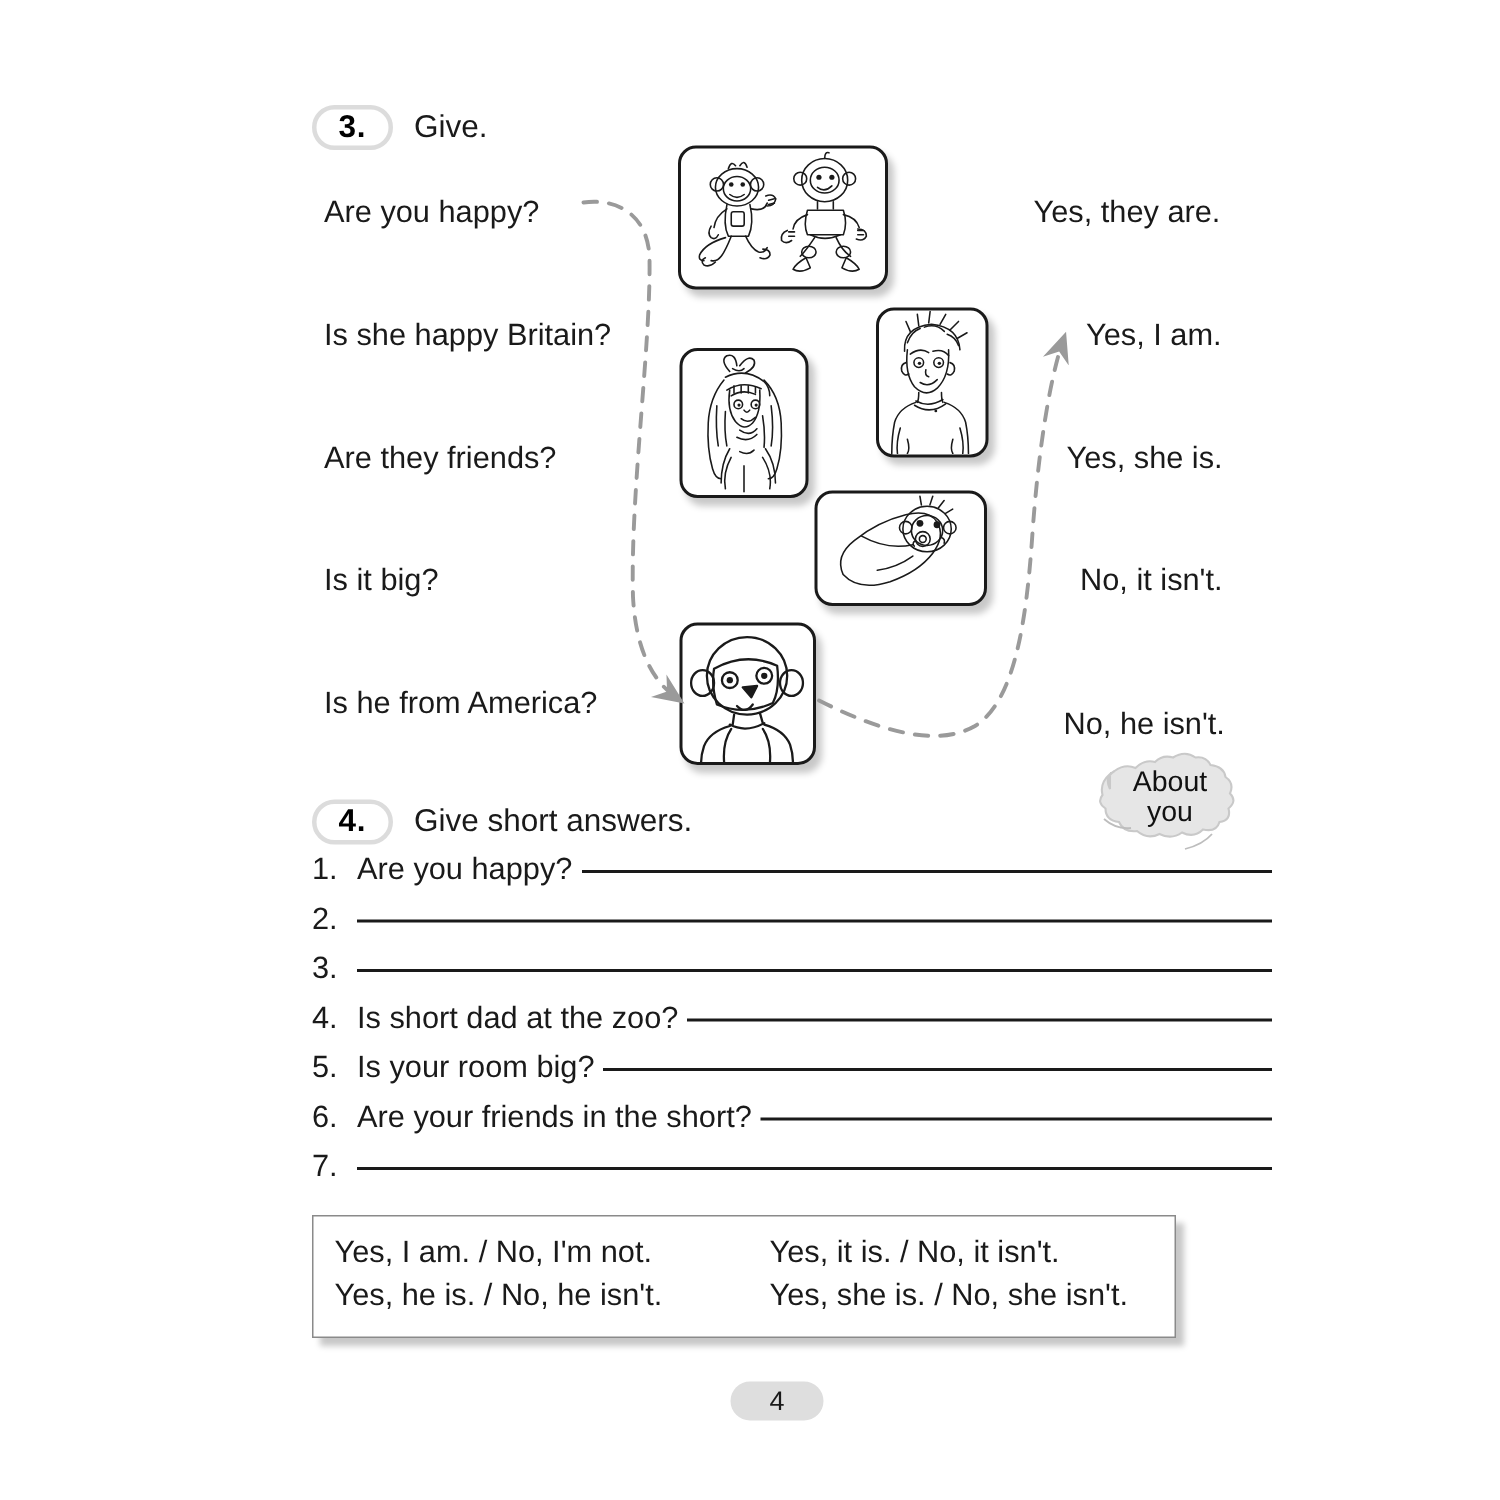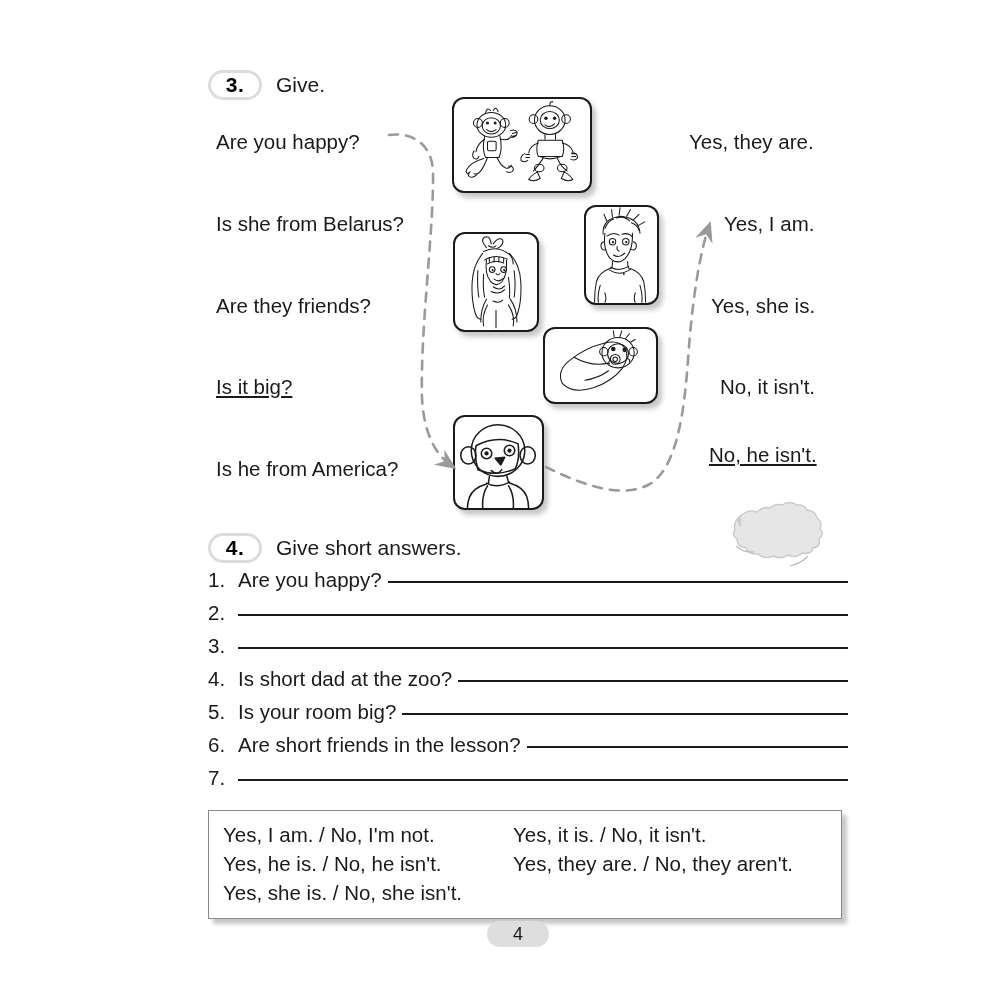--- a/index.html
+++ b/index.html
@@ -123,21 +123,21 @@
     position: relative;
     top: -4px;
     min-width: 40px;
   }
 
   
   .ans-box {
     position: absolute;
     left: 208px;
     top: 810px;
-    width: 634px;
+    width: 576px;
     box-sizing: border-box;
     border: 1.6px solid #8a8a8a;
     background: #ffffff;
     box-shadow: 5px 5px 4px rgba(0,0,0,0.22);
     padding: 10px 0 12px 14px;
   }
   .ans-grid {
     display: grid;
     grid-template-columns: 290px auto;
     row-gap: 2px;
@@ -168,32 +168,32 @@
 
 <div id="page">
 
   <div class="ex-header" style="left:208px; top:70px;">
     <span class="ex-badge">3.</span>
     <span class="ex-title">Give.</span>
   </div>
 
   <div class="match-col match-left" style="left:216px; top:132px; width:230px;">
     <div class="match-item" style="top:0px;">Are you happy?</div>
-    <div class="match-item" style="top:82px;">Is she from Belarus?</div>
+    <div class="match-item" style="top:82px;">Is she happy Britain?</div>
     <div class="match-item" style="top:164px;">Are they friends?</div>
-    <div class="match-item" style="top:245px;text-decoration:underline;">Is it big?</div>
+    <div class="match-item" style="top:245px;">Is it big?</div>
     <div class="match-item" style="top:327px;">Is he from America?</div>
   </div>
 
   <div class="match-col match-right" style="left:684px; top:132px; width:250px;">
     <div class="match-item" style="top:0px;   left:5px;">Yes, they are.</div>
     <div class="match-item" style="top:82px;  left:40px;">Yes, I am.</div>
     <div class="match-item" style="top:164px; left:27px;">Yes, she is.</div>
     <div class="match-item" style="top:245px; left:36px;">No, it isn't.</div>
-    <div class="match-item" style="top:313px; left:25px;text-decoration:underline;">No, he isn't.</div>
+    <div class="match-item" style="top:341px; left:25px;">No, he isn't.</div>
   </div>
 
   <div class="pic-card" style="left:452px; top:97px; width:140px; height:96px;">
     <svg viewBox="0 0 140 96" xmlns="http://www.w3.org/2000/svg" fill="none" stroke="#1a1a1a" stroke-width="1.1" stroke-linecap="round" stroke-linejoin="round">
 
       <g>
         <ellipse cx="38" cy="27" rx="15" ry="13"></ellipse>
         <ellipse cx="38" cy="28" rx="9.5" ry="8.5"></ellipse>
         <circle cx="24" cy="25" r="4.6"></circle>
         <circle cx="52" cy="25" r="4.6"></circle>
@@ -401,20 +401,24 @@
   </div>
 
   <div class="about-badge" style="left:724px; top:500px;">
     <svg width="112" height="78" viewBox="0 0 112 78" xmlns="http://www.w3.org/2000/svg">
       <path d="M16 26 q-4 -8 3 -12 q7 -5 14 -2 q6 -6 13 -4 q5 -5 12 -3
                q8 -5 15 0 q7 -1 10 5 q9 1 10 8 q6 4 3 11 q5 5 -1 10
                q2 8 -6 9 q-2 7 -11 5 q-6 6 -14 2 q-7 5 -15 1
                q-8 4 -15 -2 q-9 1 -12 -6 q-9 -1 -9 -9 q-6 -4 -2 -9 q-2 -8 5 -14 z" fill="#e6e6e6" stroke="#c9c9c9" stroke-width="1.4"></path>
       <path d="M12 46 q8 7 18 6 M66 66 q12 -3 18 -10" stroke="#bdbdbd" stroke-width="1.2" fill="none"></path>
     </svg>
+    <div class="about-text">
+      <div>About</div>
+      <div>you</div>
+    </div>
   </div>
 
   <div class="q-list">
     <div class="q-row">
       <span class="q-num">1.</span>
       <span class="q-text">Are you happy?</span>
       <span class="q-rule"></span>
     </div>
     <div class="q-row">
       <span class="q-num">2.</span>
@@ -429,35 +433,34 @@
       <span class="q-text">Is short dad at the zoo?</span>
       <span class="q-rule"></span>
     </div>
     <div class="q-row">
       <span class="q-num">5.</span>
       <span class="q-text">Is your room big?</span>
       <span class="q-rule"></span>
     </div>
     <div class="q-row">
       <span class="q-num">6.</span>
-      <span class="q-text">Are short friends in the lesson?</span>
+      <span class="q-text">Are your friends in the short?</span>
       <span class="q-rule"></span>
     </div>
     <div class="q-row">
       <span class="q-num">7.</span>
       <span class="q-rule"></span>
     </div>
   </div>
 
   <div class="ans-box">
     <div class="ans-grid">
       <span class="ans-cell">Yes, I am. / No, I'm not.</span>
       <span class="ans-cell">Yes, it is. / No, it isn't.</span>
       <span class="ans-cell">Yes, he is. / No, he isn't.</span>
-      <span class="ans-cell">Yes, they are. / No, they aren't.</span>
       <span class="ans-cell">Yes, she is. / No, she isn't.</span>
       <span class="ans-cell"></span>
     </div>
   </div>
 
   <div class="page-num">4</div>
 
 </div>
 
 </body></html>

